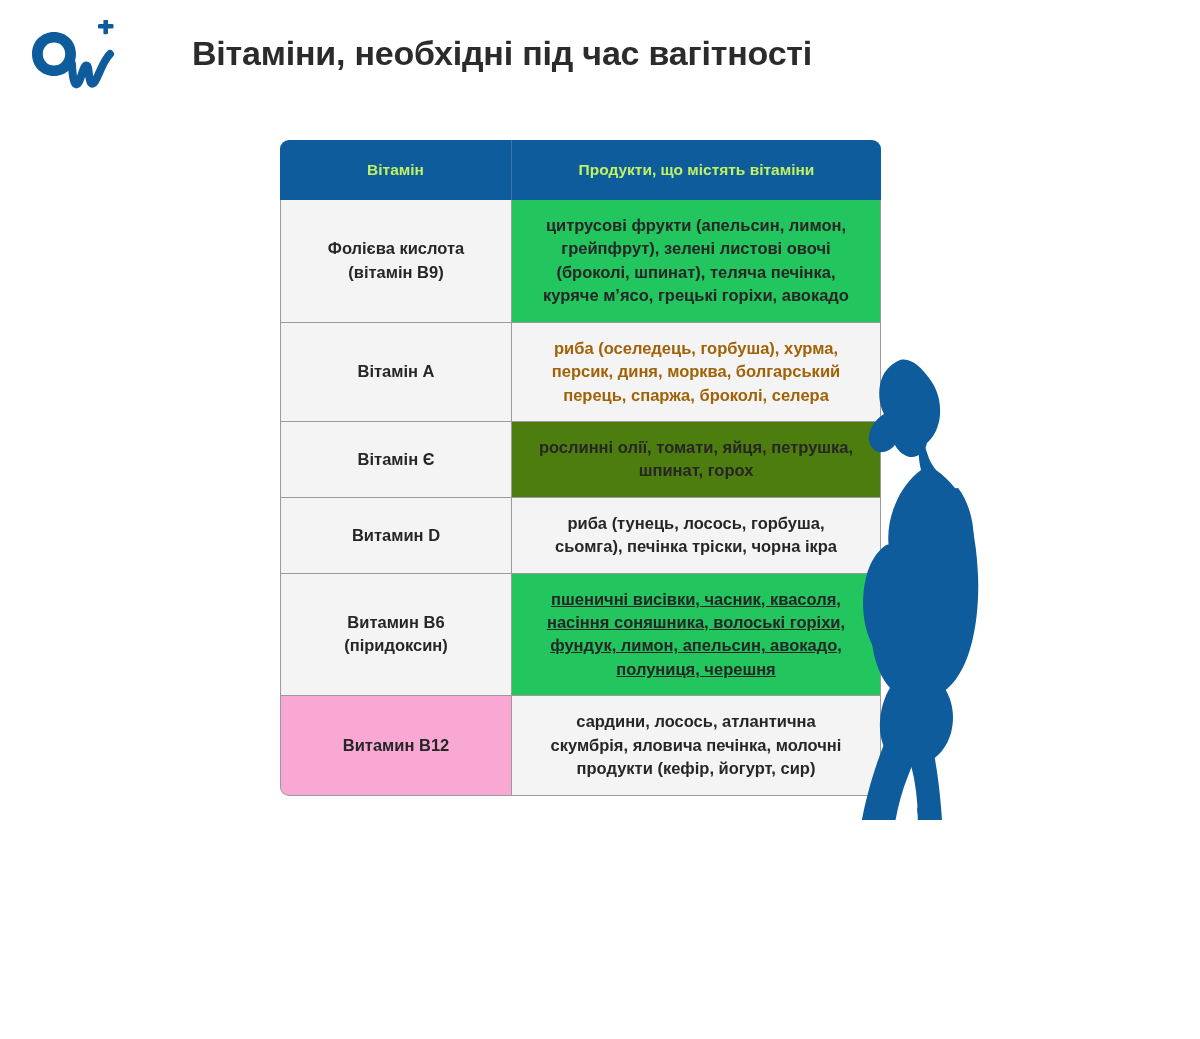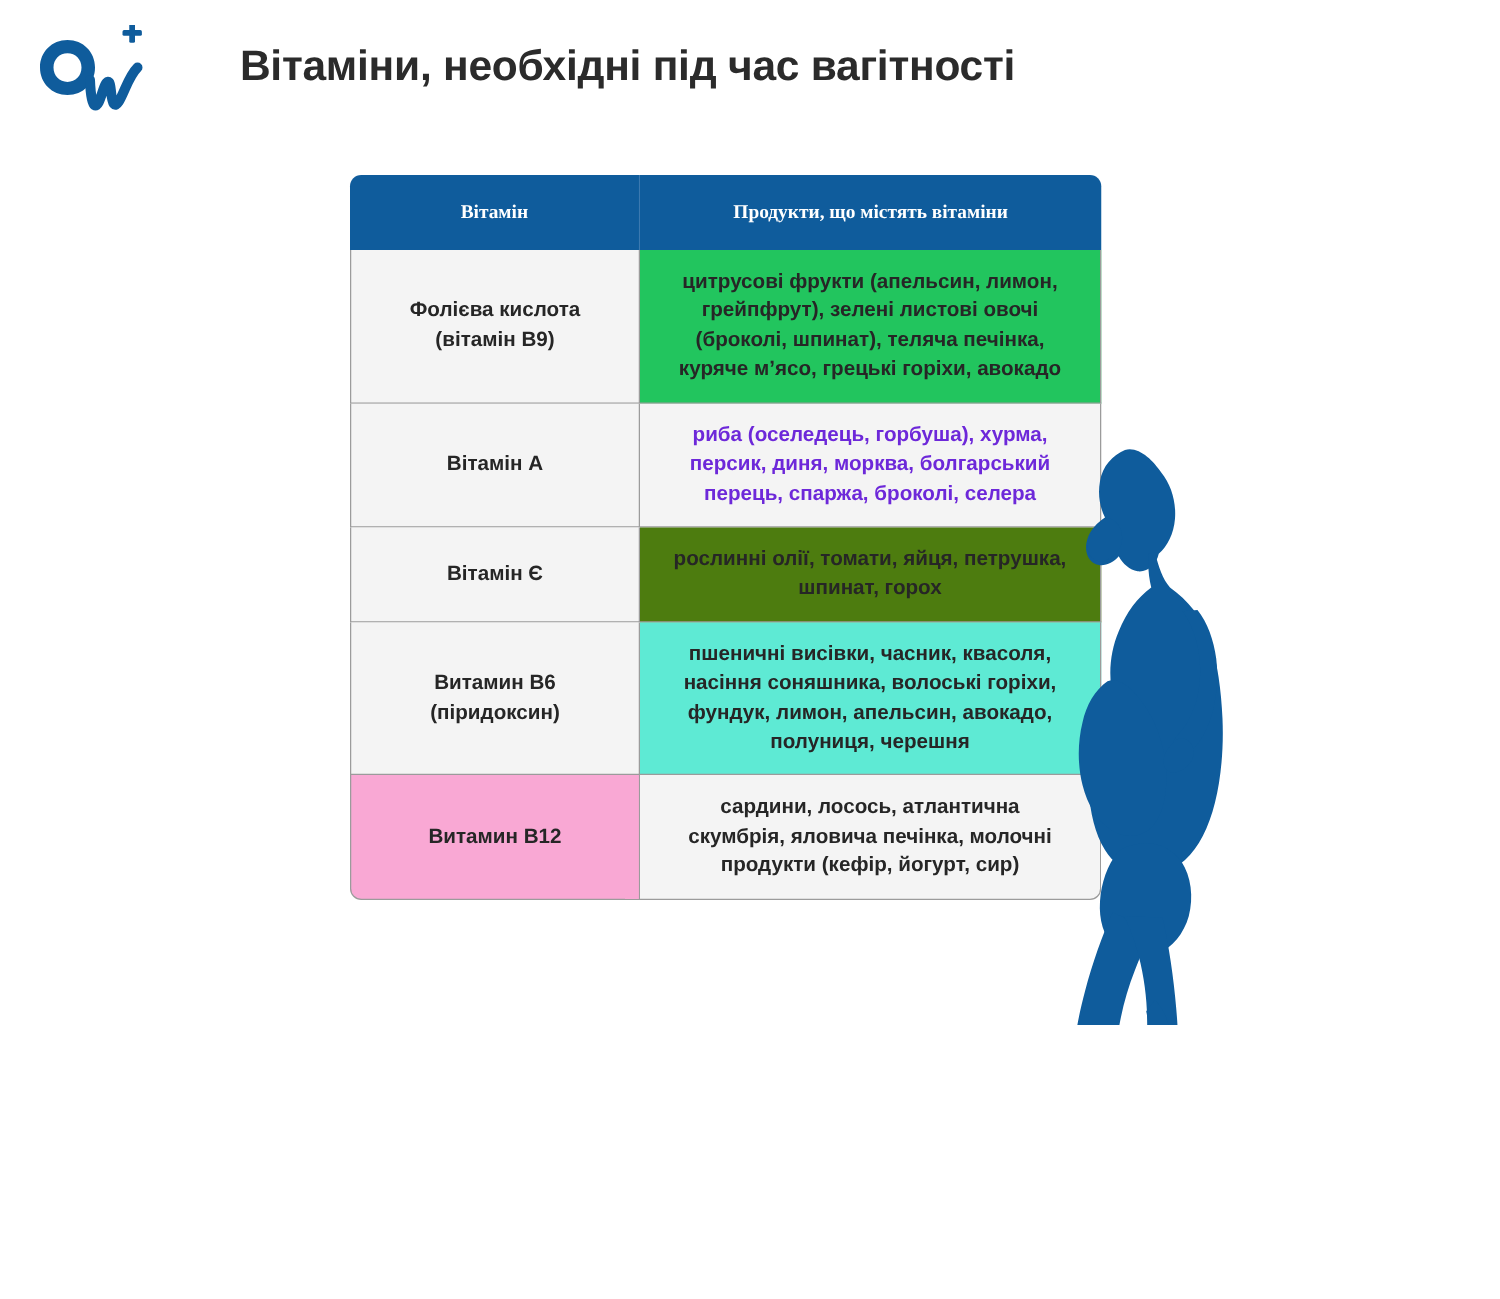--- a/index.html
+++ b/index.html
@@ -68,29 +68,28 @@
     border-collapse: separate;
     border-spacing: 0;
     table-layout: fixed;
   }
 
   table.vtable col.c1 { width: 232px; }
   table.vtable col.c2 { width: 369px; }
 
   thead th {
     background: #0F5C9C;
-    color: #ffffff;
+    color: #bef264;
     font-size: 15.5px;
     font-weight: bold;
     height: 60px;
     vertical-align: middle;
     text-align: center;
     padding: 0 10px;
     border: none;
-    font-family: Liberation Serif, serif;
   }
   thead th.h1 { border-top-left-radius: 9px; border-bottom-left-radius: 0; }
   thead th.h2 { border-top-right-radius: 9px; }
   thead th.h1 { border-right: 1px solid #3b79b0; }
 
   tbody td {
     background: #F4F4F4;
     color: #262626;
     font-size: 16.5px;
     font-weight: bold;
@@ -264,41 +263,50 @@
               <span class="cell-line">цитрусові фрукти (апельсин, лимон,</span>
               <span class="cell-line">грейпфрут), зелені листові овочі</span>
               <span class="cell-line">(броколі, шпинат), теляча печінка,</span>
               <span class="cell-line">куряче м’ясо, грецькі горіхи, авокадо</span>
             </td>
           </tr>
           <tr>
             <td class="col-vit" style="background: rgb(244, 244, 244); color: rgb(38, 38, 38); border-bottom-color: rgb(155, 155, 155); border-right-color: rgb(155, 155, 155); border-left-color: rgb(155, 155, 155);">
               <span class="cell-line">Вітамін А</span>
             </td>
-            <td class="col-food" style="background: rgb(244, 244, 244); color: #6d28d9; border-bottom-color: rgb(155, 155, 155); border-right-color: rgb(155, 155, 155); border-left-color: rgb(155, 155, 155);">
+            <td class="col-food" style="background: rgb(244, 244, 244); color: #a16207; border-bottom-color: rgb(155, 155, 155); border-right-color: rgb(155, 155, 155); border-left-color: rgb(155, 155, 155);">
               <span class="cell-line">риба (оселедець, горбуша), хурма,</span>
               <span class="cell-line">персик, диня, морква, болгарський</span>
               <span class="cell-line">перець, спаржа, броколі, селера</span>
             </td>
           </tr>
           <tr>
             <td class="col-vit" style="background: rgb(244, 244, 244); color: rgb(38, 38, 38); border-bottom-color: rgb(155, 155, 155); border-right-color: rgb(155, 155, 155); border-left-color: rgb(155, 155, 155);">
               <span class="cell-line">Вітамін Є</span>
             </td>
             <td class="col-food" style="background: #4d7c0f; color: rgb(38, 38, 38); border-bottom-color: rgb(155, 155, 155); border-right-color: rgb(155, 155, 155); border-left-color: rgb(155, 155, 155);">
               <span class="cell-line">рослинні олії, томати, яйця, петрушка,</span>
               <span class="cell-line">шпинат, горох</span>
             </td>
           </tr>
           <tr>
             <td class="col-vit" style="background: rgb(244, 244, 244); color: rgb(38, 38, 38); border-bottom-color: rgb(155, 155, 155); border-right-color: rgb(155, 155, 155); border-left-color: rgb(155, 155, 155);">
+              <span class="cell-line">Витамин D</span>
+            </td>
+            <td class="col-food" style="background: rgb(244, 244, 244); color: rgb(38, 38, 38); border-bottom-color: rgb(155, 155, 155); border-right-color: rgb(155, 155, 155); border-left-color: rgb(155, 155, 155);">
+              <span class="cell-line">риба (тунець, лосось, горбуша,</span>
+              <span class="cell-line">сьомга), печінка тріски, чорна ікра</span>
+            </td>
+          </tr>
+          <tr>
+            <td class="col-vit" style="background: rgb(244, 244, 244); color: rgb(38, 38, 38); border-bottom-color: rgb(155, 155, 155); border-right-color: rgb(155, 155, 155); border-left-color: rgb(155, 155, 155);">
               <span class="cell-line">Витамин В6</span>
               <span class="cell-line">(піридоксин)</span>
             </td>
-            <td class="col-food" style="background: #5eead4; color: rgb(38, 38, 38); border-bottom-color: rgb(155, 155, 155); border-right-color: rgb(155, 155, 155); border-left-color: rgb(155, 155, 155);">
+            <td class="col-food" style="background: #22c55e; color: rgb(38, 38, 38); border-bottom-color: rgb(155, 155, 155); border-right-color: rgb(155, 155, 155); border-left-color: rgb(155, 155, 155); text-decoration: underline;">
               <span class="cell-line">пшеничні висівки, часник, квасоля,</span>
               <span class="cell-line">насіння соняшника, волоські горіхи,</span>
               <span class="cell-line">фундук, лимон, апельсин, авокадо,</span>
               <span class="cell-line">полуниця, черешня</span>
             </td>
           </tr>
           <tr>
             <td class="col-vit" style="background: #f9a8d4; color: rgb(38, 38, 38); border-bottom-color: rgb(155, 155, 155); border-right-color: rgb(155, 155, 155); border-left-color: rgb(155, 155, 155);">
               <span class="cell-line">Витамин В12</span>
             </td>

